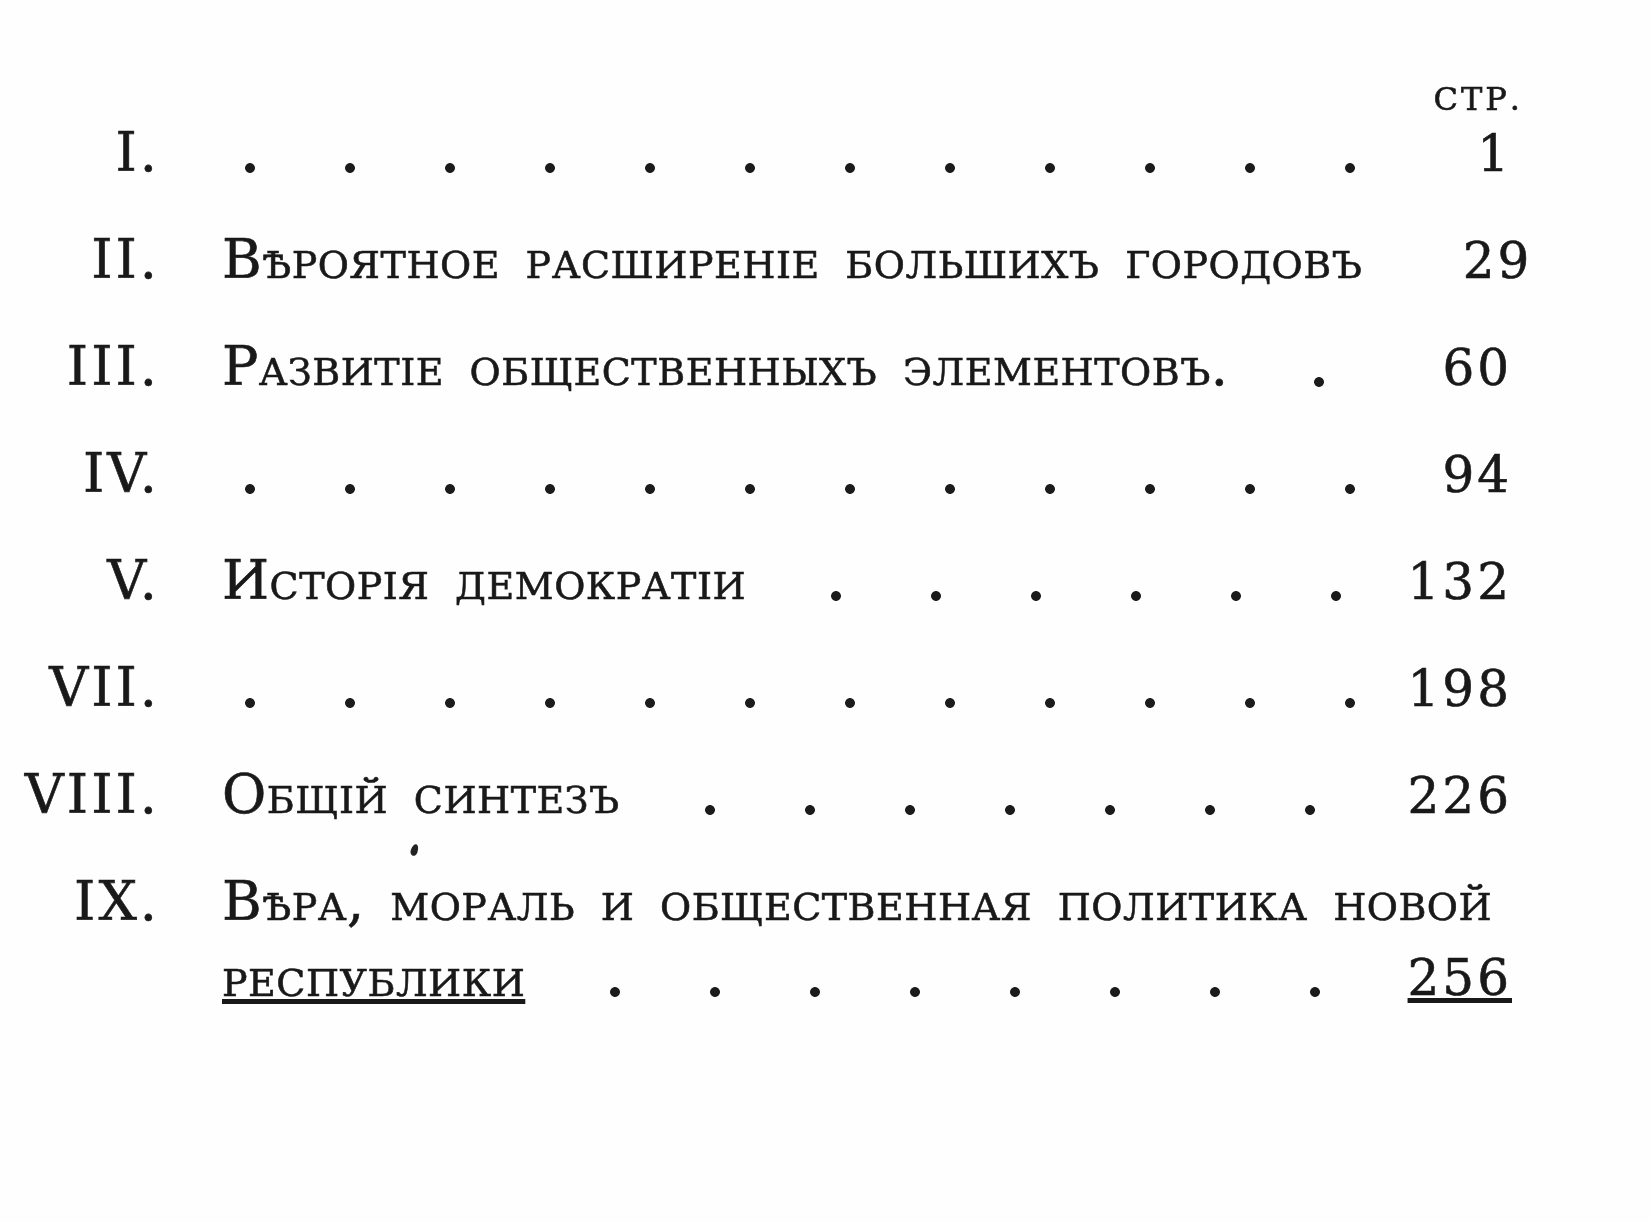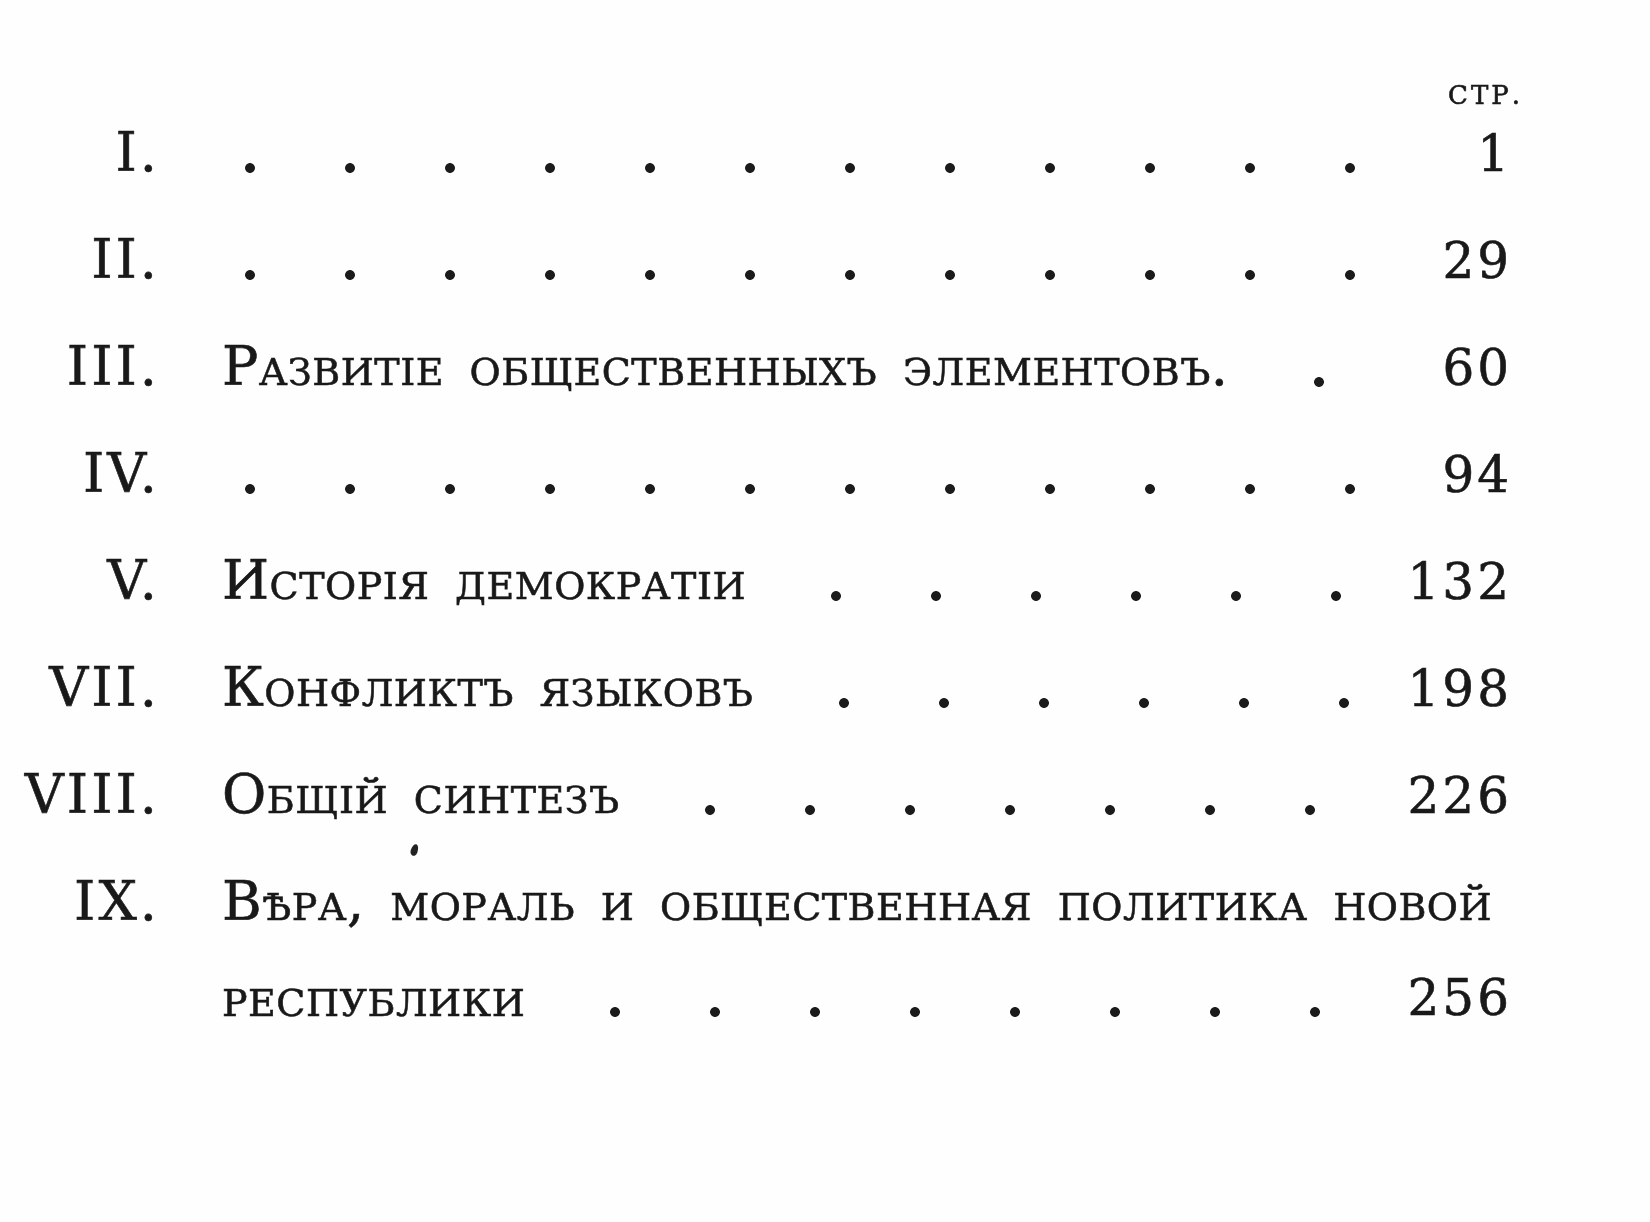--- a/index.html
+++ b/index.html
@@ -14,41 +14,41 @@
     background: #fefefe;
     overflow: hidden;
     font-family: "DejaVu Serif", serif;
     color: #191919;
     -webkit-text-stroke: 0.6px #191919;
   }
   .col-header {
     position: absolute;
     top: 80px;
     right: 127px;
-    font-size: 26px;
+    font-size: 32px;
     letter-spacing: 3px;
     white-space: nowrap;
   }
   .toc {
     position: absolute;
     left: 0;
     top: 123px;
     right: 138px;
   }
   .row {
     display: flex;
     align-items: baseline;
     font-size: 54px;
     line-height: 60px;
     margin-bottom: 46px;
     white-space: nowrap;
   }
   .row.block { display: block; margin-bottom: 0; }
   .row .line { display: flex; align-items: center; font-size: 54px; line-height: 60px; white-space: nowrap; }
-  .line2 { margin-top: 36px; }
+  .line2 { margin-top: 16px; text-decoration: underline; }
   .numeral {
     flex: 0 0 160px;
     text-align: right;
     letter-spacing: 3px;
   }
   .indent { flex: 0 0 160px; }
   .title {
     margin-left: 62px;
     font-variant: small-caps;
     font-variant-caps: small-caps;
@@ -94,20 +94,21 @@
   <div class="toc">
 
     <div class="row">
       <div class="numeral">I.</div>
       <div class="leader"></div>
       <div class="pagenum">1</div>
     </div>
 
     <div class="row">
       <div class="numeral">II.</div>
+      <div class="title">Вѣроятное расширеніе большихъ городовъ</div>
       <div class="leader"></div>
       <div class="pagenum">29</div>
     </div>
 
     <div class="row">
       <div class="numeral">III.</div>
       <div class="title">Развитіе общественныхъ элементовъ.</div>
       <div class="leader"></div>
       <div class="pagenum">60</div>
     </div>
@@ -121,21 +122,20 @@
     <div class="row">
       <div class="numeral">V.</div>
       <div class="title">Исторія демократіи</div>
       <div class="leader"></div>
       <div class="pagenum">132</div>
     </div>
 
 
     <div class="row">
       <div class="numeral">VII.</div>
-      <div class="title">Конфликтъ языковъ</div>
       <div class="leader"></div>
       <div class="pagenum">198</div>
     </div>
 
     <div class="row">
       <div class="numeral">VIII.</div>
       <div class="title">Общій синтезъ</div>
       <div class="leader"></div>
       <div class="pagenum">226</div>
     </div>

